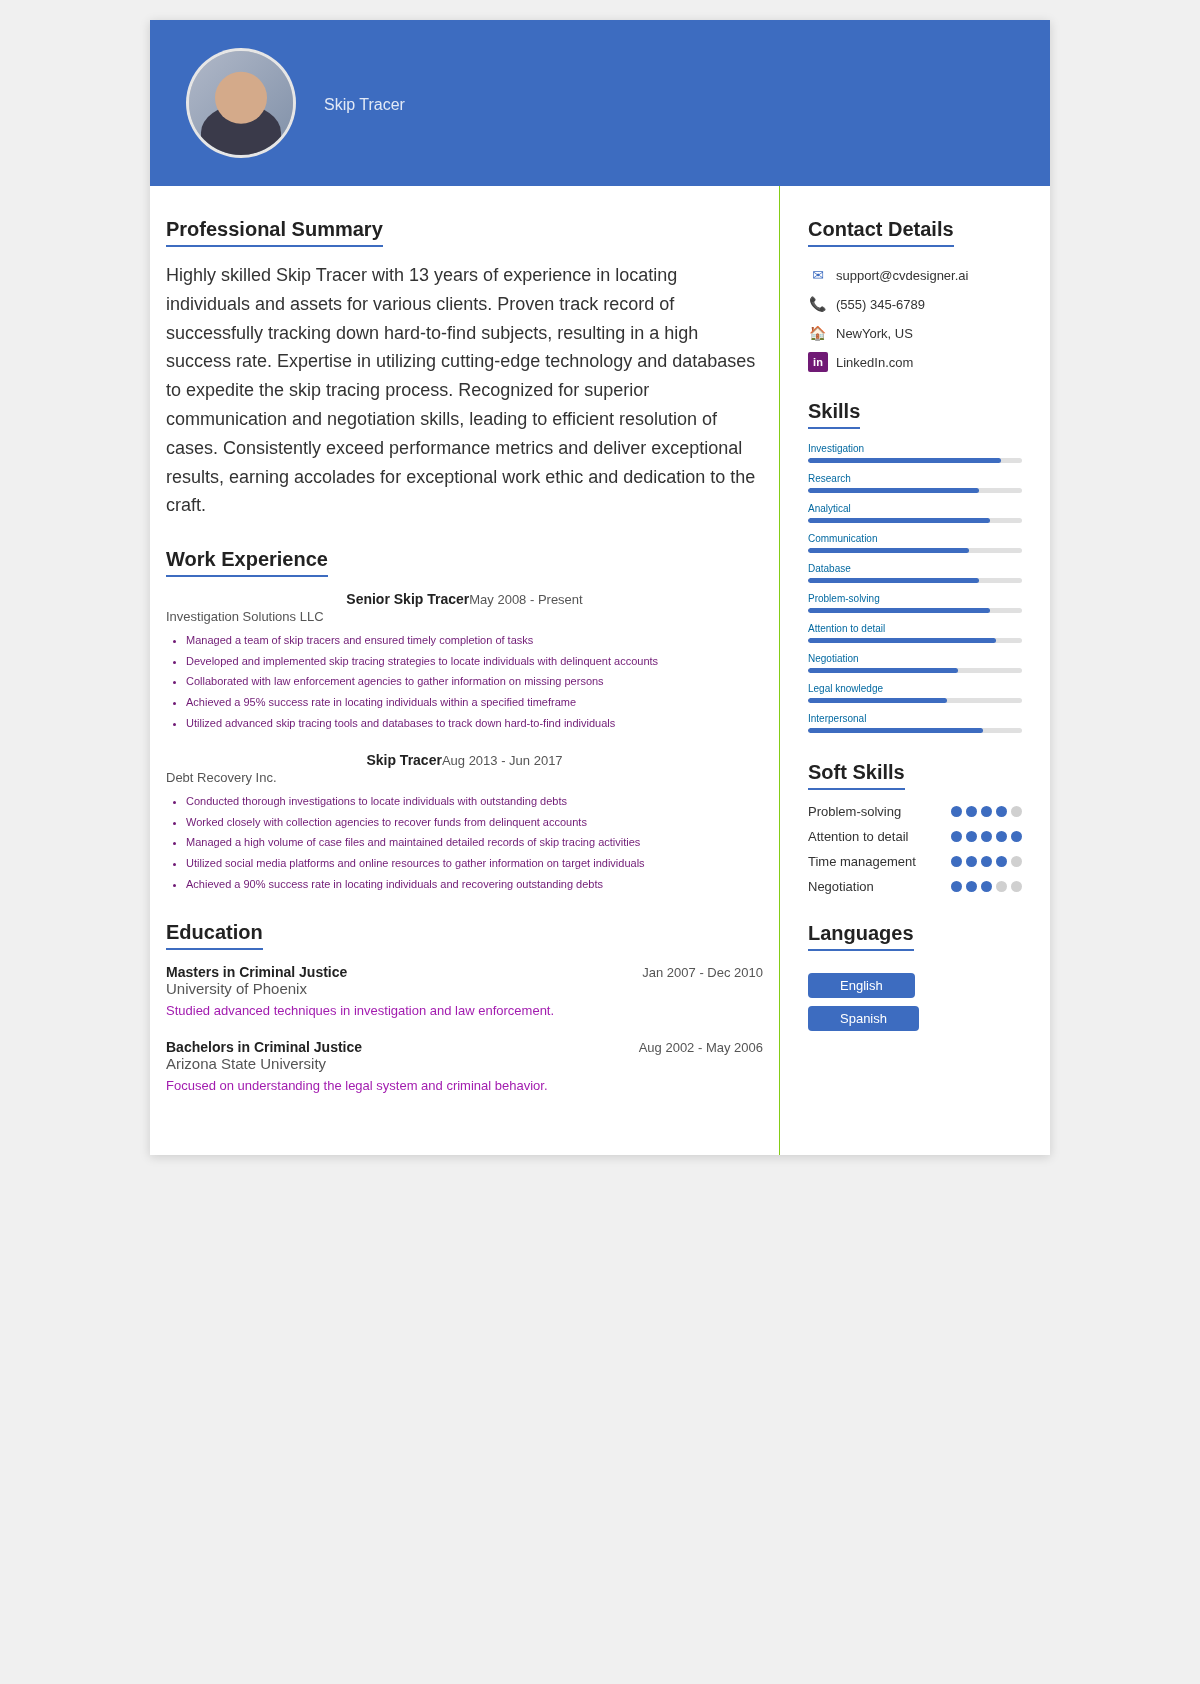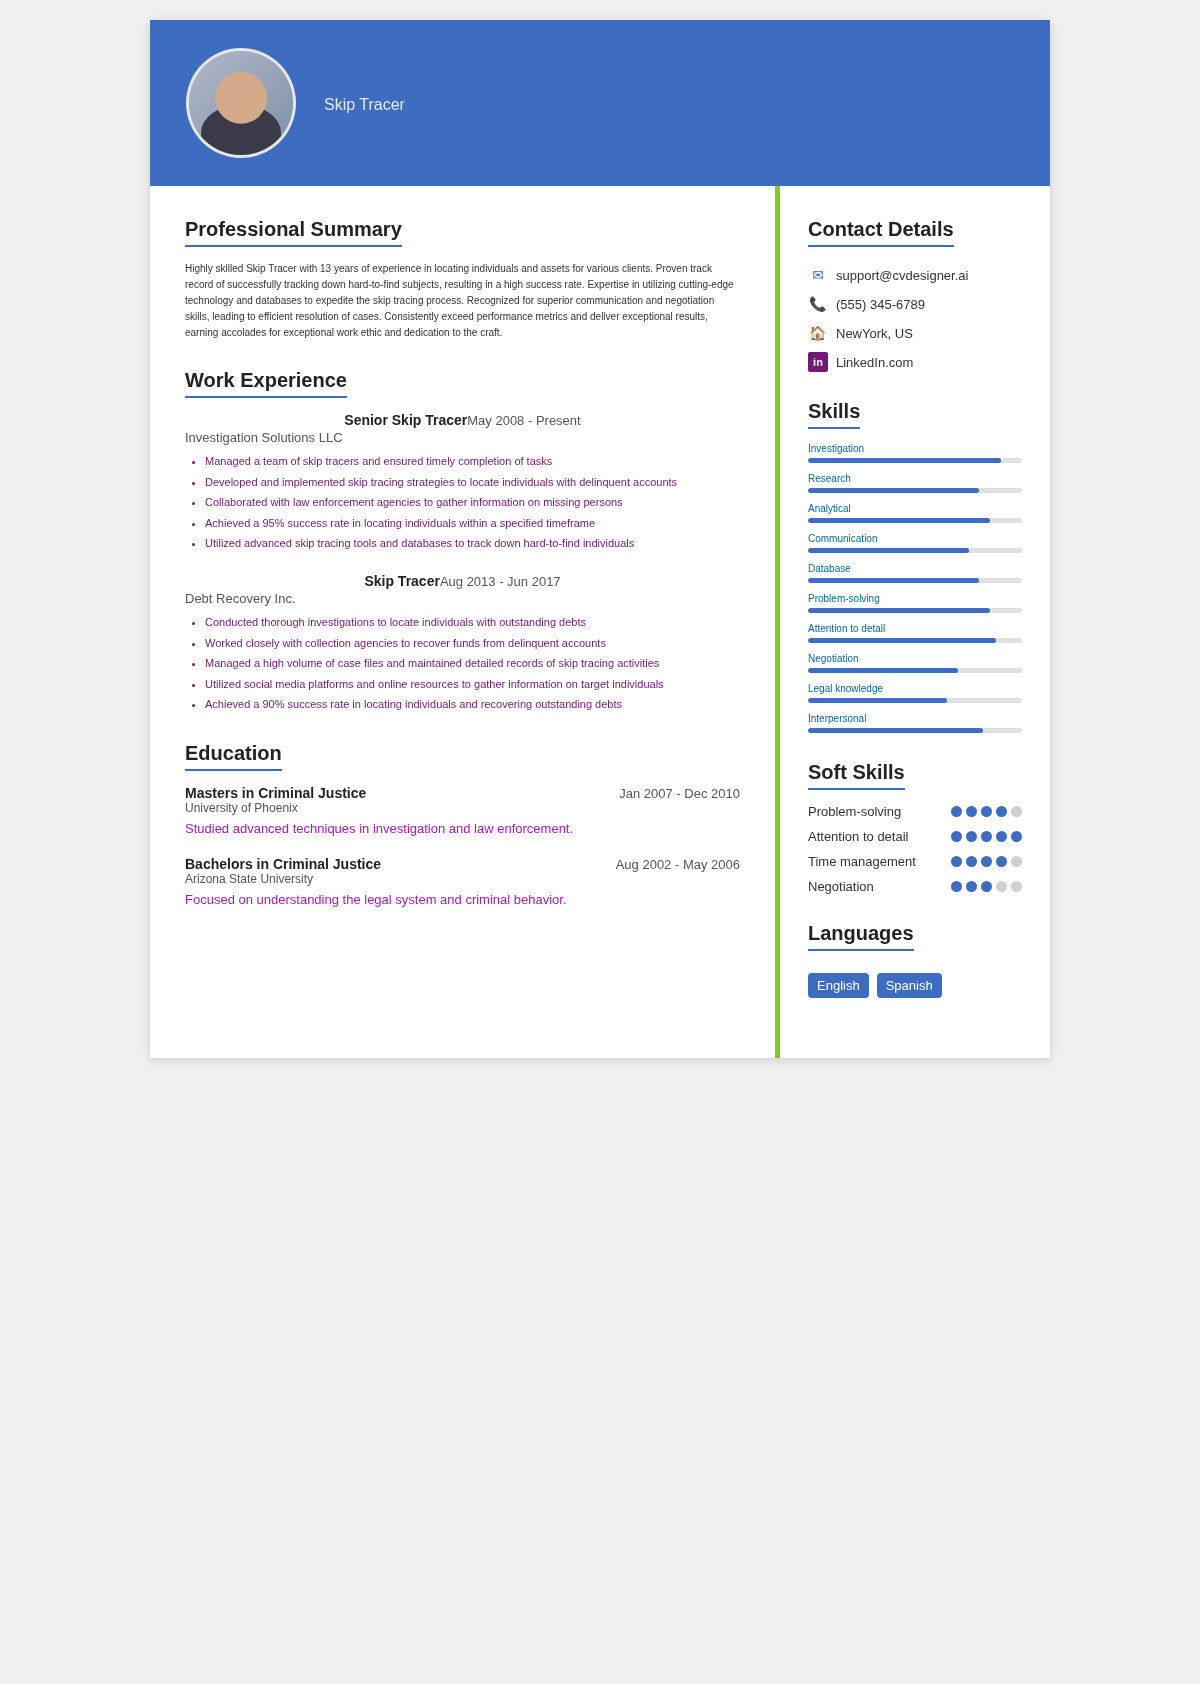--- a/index.html
+++ b/index.html
@@ -80,42 +80,42 @@
       margin-top: 4px;
     }
 
     
     .body {
       display: flex;
       gap: 0;
     }
     .main-col {
       flex: 1;
-      padding: 32px 35px;
-      border-right: 5px solid #84cc16;
+      padding: 32px 16px;
+      border-right: 1px solid #84cc16;
     }
     .side-col {
       width: 270px;
       padding: 32px 28px;
       flex-shrink: 0;
     }
 
     
     .section { margin-bottom: 28px; }
     .section-title {
       font-size: 20px;
       font-weight: 700;
       color: #222;
       border-bottom: 2.5px solid #3d6cc0;
       padding-bottom: 4px;
       margin-bottom: 14px;
       display: inline-block;
     }
     .section-text {
-      font-size: 10px;
+      font-size: 18px;
       color: #333;
       line-height: 1.6;
     }
 
     
     .job { margin-bottom: 20px; }
     .job-header {
       display: flex;
       justify-content: center;
       align-items: baseline;
@@ -157,21 +157,21 @@
       font-size: 14px;
       font-weight: 700;
       color: #222;
     }
     .edu-date {
       font-size: 13px;
       color: #555;
       white-space: nowrap;
     }
     .edu-school {
-      font-size: 12px;
+      font-size: 15px;
       color: #555;
       margin-bottom: 4px;
     }
     .edu-desc {
       font-size: 13px;
       color: #a21caf;
       line-height: 1.5;
     }
 
     
@@ -233,21 +233,21 @@
     }
     .dot.filled { background: #3d6cc0; }
     .dot.empty { background: #d0d0d0; }
 
     
     .lang-tags { display: flex; gap: 8px; flex-wrap: wrap; margin-top: 8px; }
     .lang-tag {
       background: #3d6cc0;
       color: #fff;
       font-size: 13px;
-      padding: 5px 9px;
+      padding: 5px 32px;
       border-radius: 4px;
     }
   </style>
 </head>
 <body>
 
 <div class="resume">
 
   <div class="header">
     <div class="avatar">

